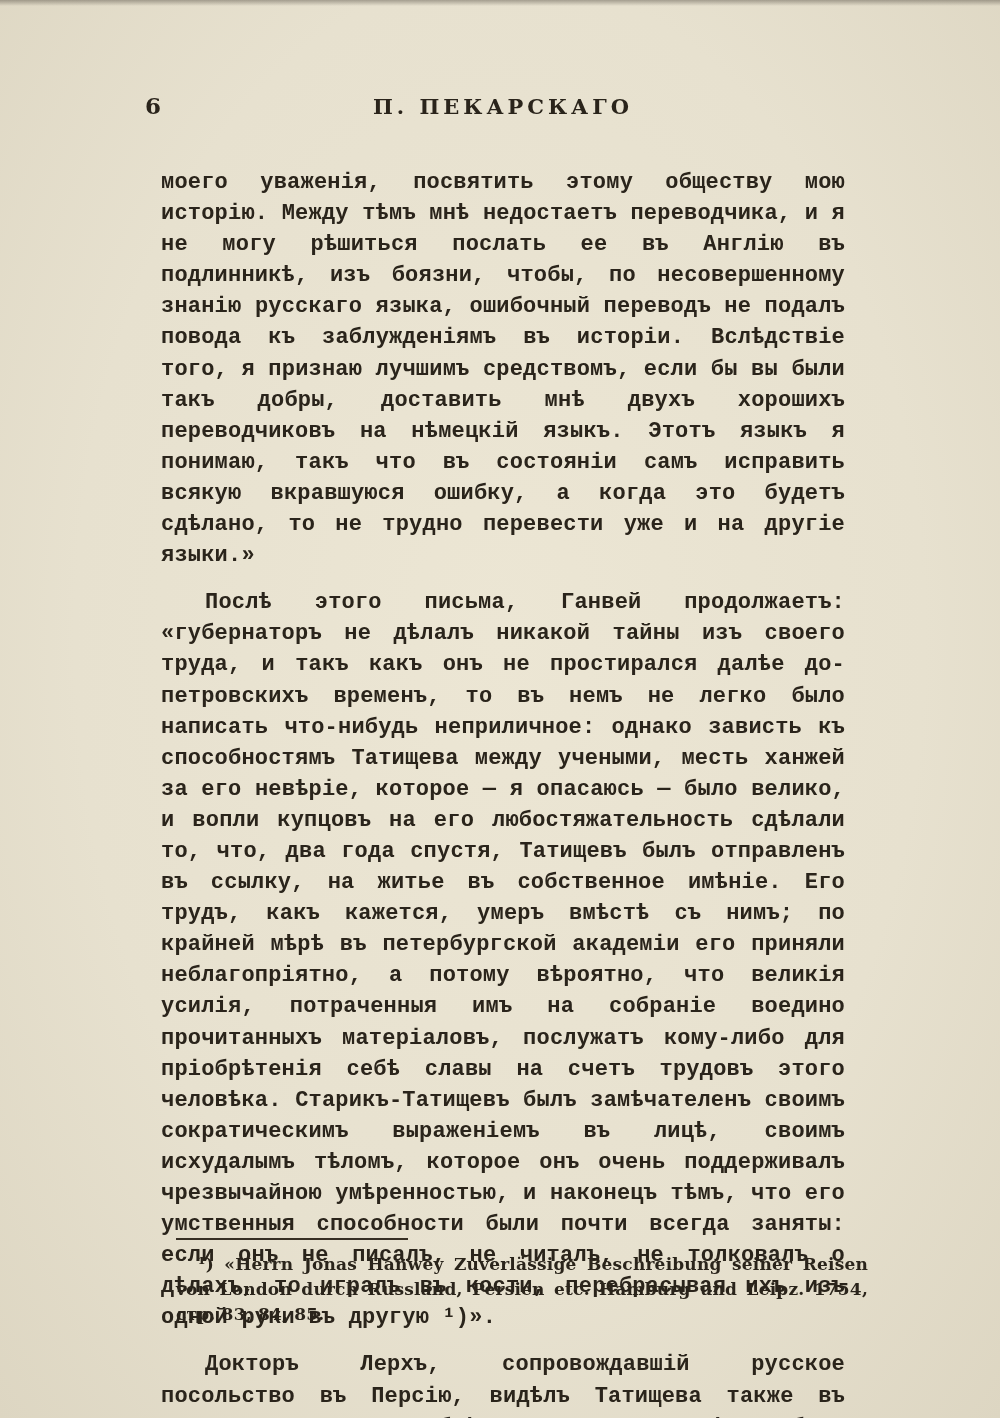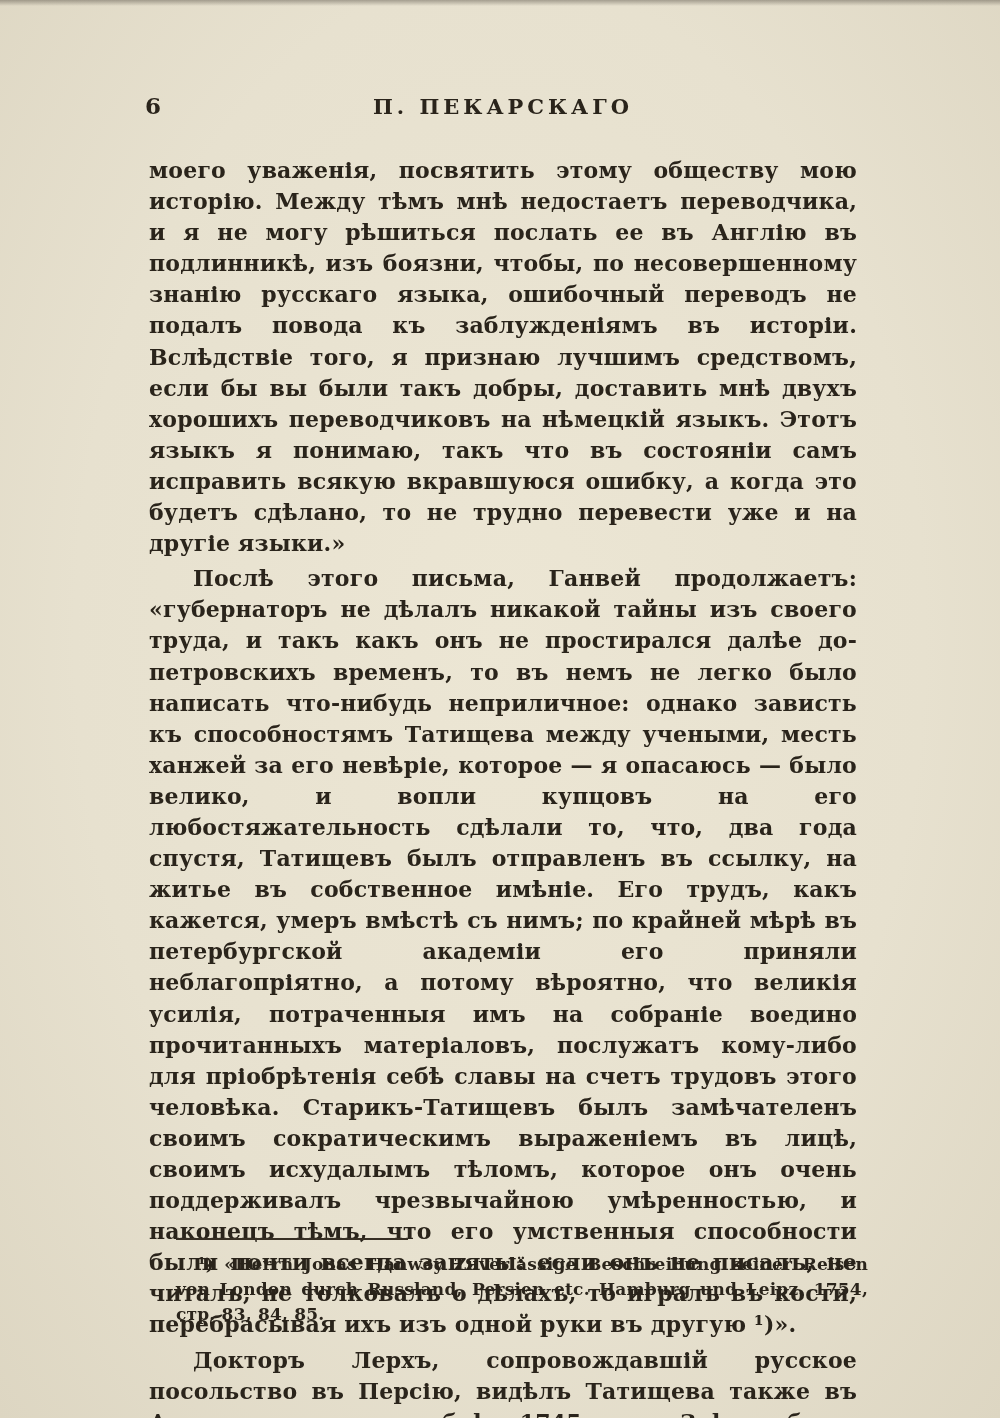--- a/index.html
+++ b/index.html
@@ -62,21 +62,22 @@
     left: 145px;
     width: 716px;
     font-size: 22px;
     line-height: 31.1px;
     font-weight: bold;
     letter-spacing: 0.2px;
     text-align: justify;
   }
 
   .body-text p {
-    margin: 4px;
+    margin: 16px;
+    font-family: Liberation Mono, monospace;
   }
 
   .body-text p.indented {
     text-indent: 44px;
   }
 
   .footnote-block {
     position: absolute;
     top: 1238px;
     left: 176px;

